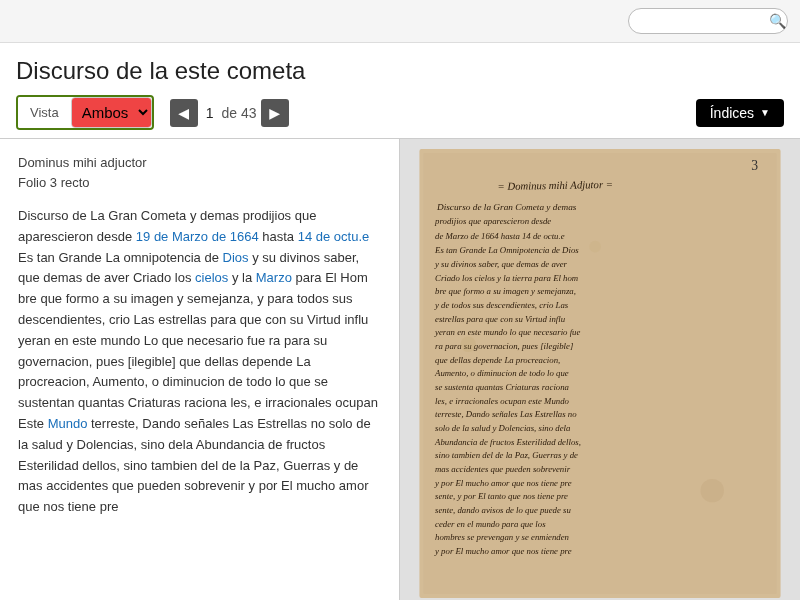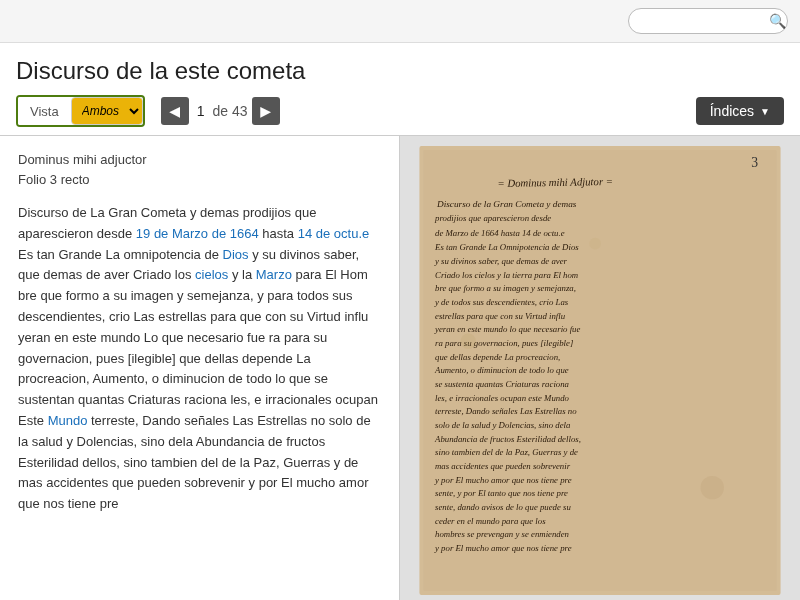--- a/index.html
+++ b/index.html
@@ -68,24 +68,23 @@
       display: flex;
       align-items: center;
       border: 1px solid #ccc;
       border-radius: 4px;
       overflow: hidden;
     }
     .view-dropdown select {
       border: none;
       outline: none;
       padding: 5px 6px;
-      font-size: 12px;
-      background: #eab308;
+      font-size: 15px;
+      background: #ef4444;
       cursor: pointer;
-      font-style: italic;
       -webkit-appearance: auto;
     }
 
     .nav-group {
       display: flex;
       align-items: center;
       gap: 4px;
       margin-left: 8px;
     }
     .nav-btn {
@@ -105,21 +104,21 @@
       font-size: 14px;
       padding: 0 4px;
     }
     .page-of {
       font-size: 14px;
       color: #555;
     }
 
     .indices-btn {
       margin-left: auto;
-      background: #404040;
+      background: #000000;
       color: #fff;
       border: none;
       border-radius: 4px;
       padding: 6px 14px;
       font-size: 14px;
       cursor: pointer;
       display: flex;
       align-items: center;
       gap: 6px;
     }

